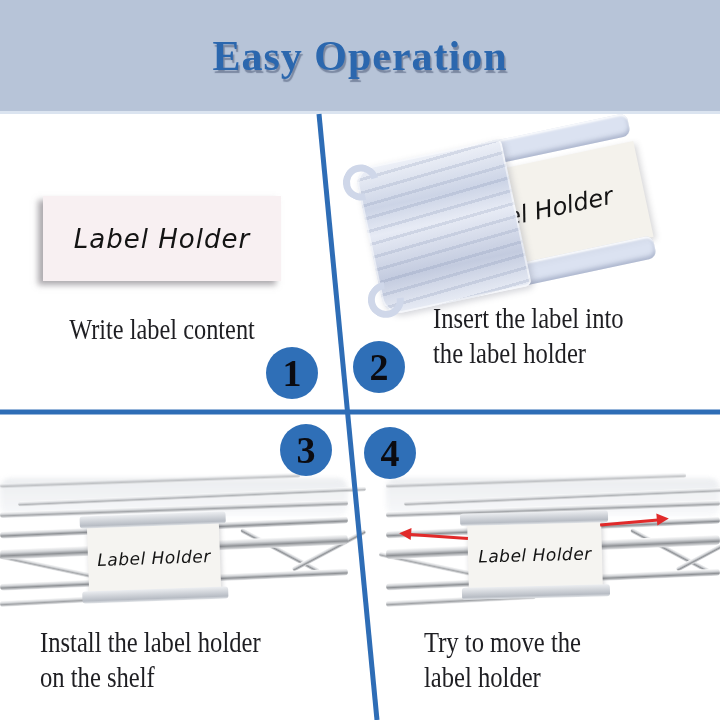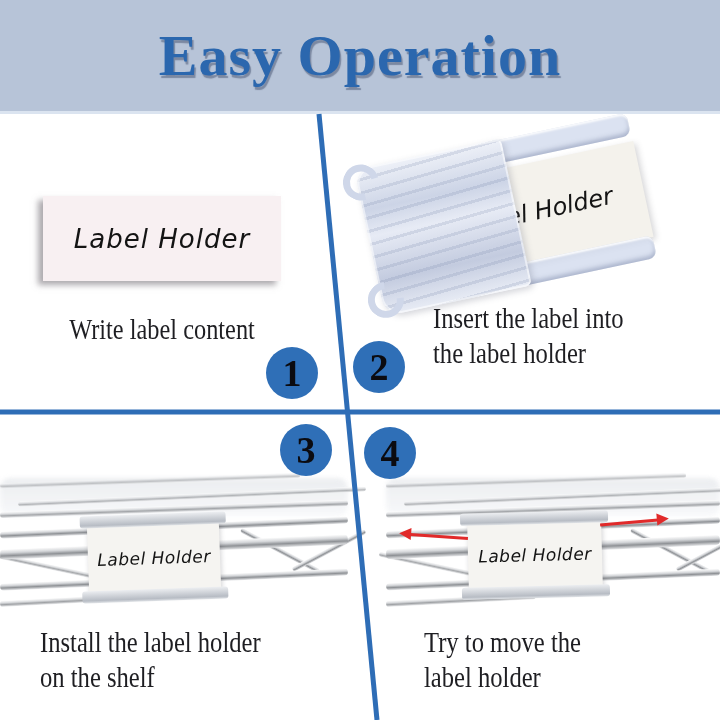--- a/index.html
+++ b/index.html
@@ -2,21 +2,21 @@
 <html><head>
 <meta charset="utf-8">
 <style>
   html,body{margin:0;padding:0;background:#ffffff;}
   .page{position:relative;width:720px;height:720px;background:#ffffff;overflow:hidden;
         font-family:"Liberation Serif", serif;}
 
   
   .header{position:absolute;left:0;top:0;width:720px;height:111px;background:#b7c4d8;
           border-bottom:3px solid #dbe4f0;display:flex;align-items:center;justify-content:center;}
-  .title{margin:0;font-size:58px;font-weight:700;color:#2b67ae;letter-spacing:1px;
+  .title{margin:0;font-size:42px;font-weight:700;color:#2b67ae;letter-spacing:1px;
          text-shadow:1.5px 2.5px 1px rgba(50,65,95,.45);}
 
   
   .dividers{position:absolute;left:0;top:0;z-index:5;pointer-events:none;}
 
   
   .step-circle{position:absolute;width:52px;height:52px;border-radius:50%;background:#2f6fb7;
                display:flex;align-items:center;justify-content:center;z-index:6;}
   .step-circle span{font-family:"Liberation Serif", serif;font-weight:700;font-size:38px;color:#0b0b10;}
   .c1{left:266px;top:347px}.c2{left:353px;top:341px}.c3{left:280px;top:424px}.c4{left:364px;top:427px}

